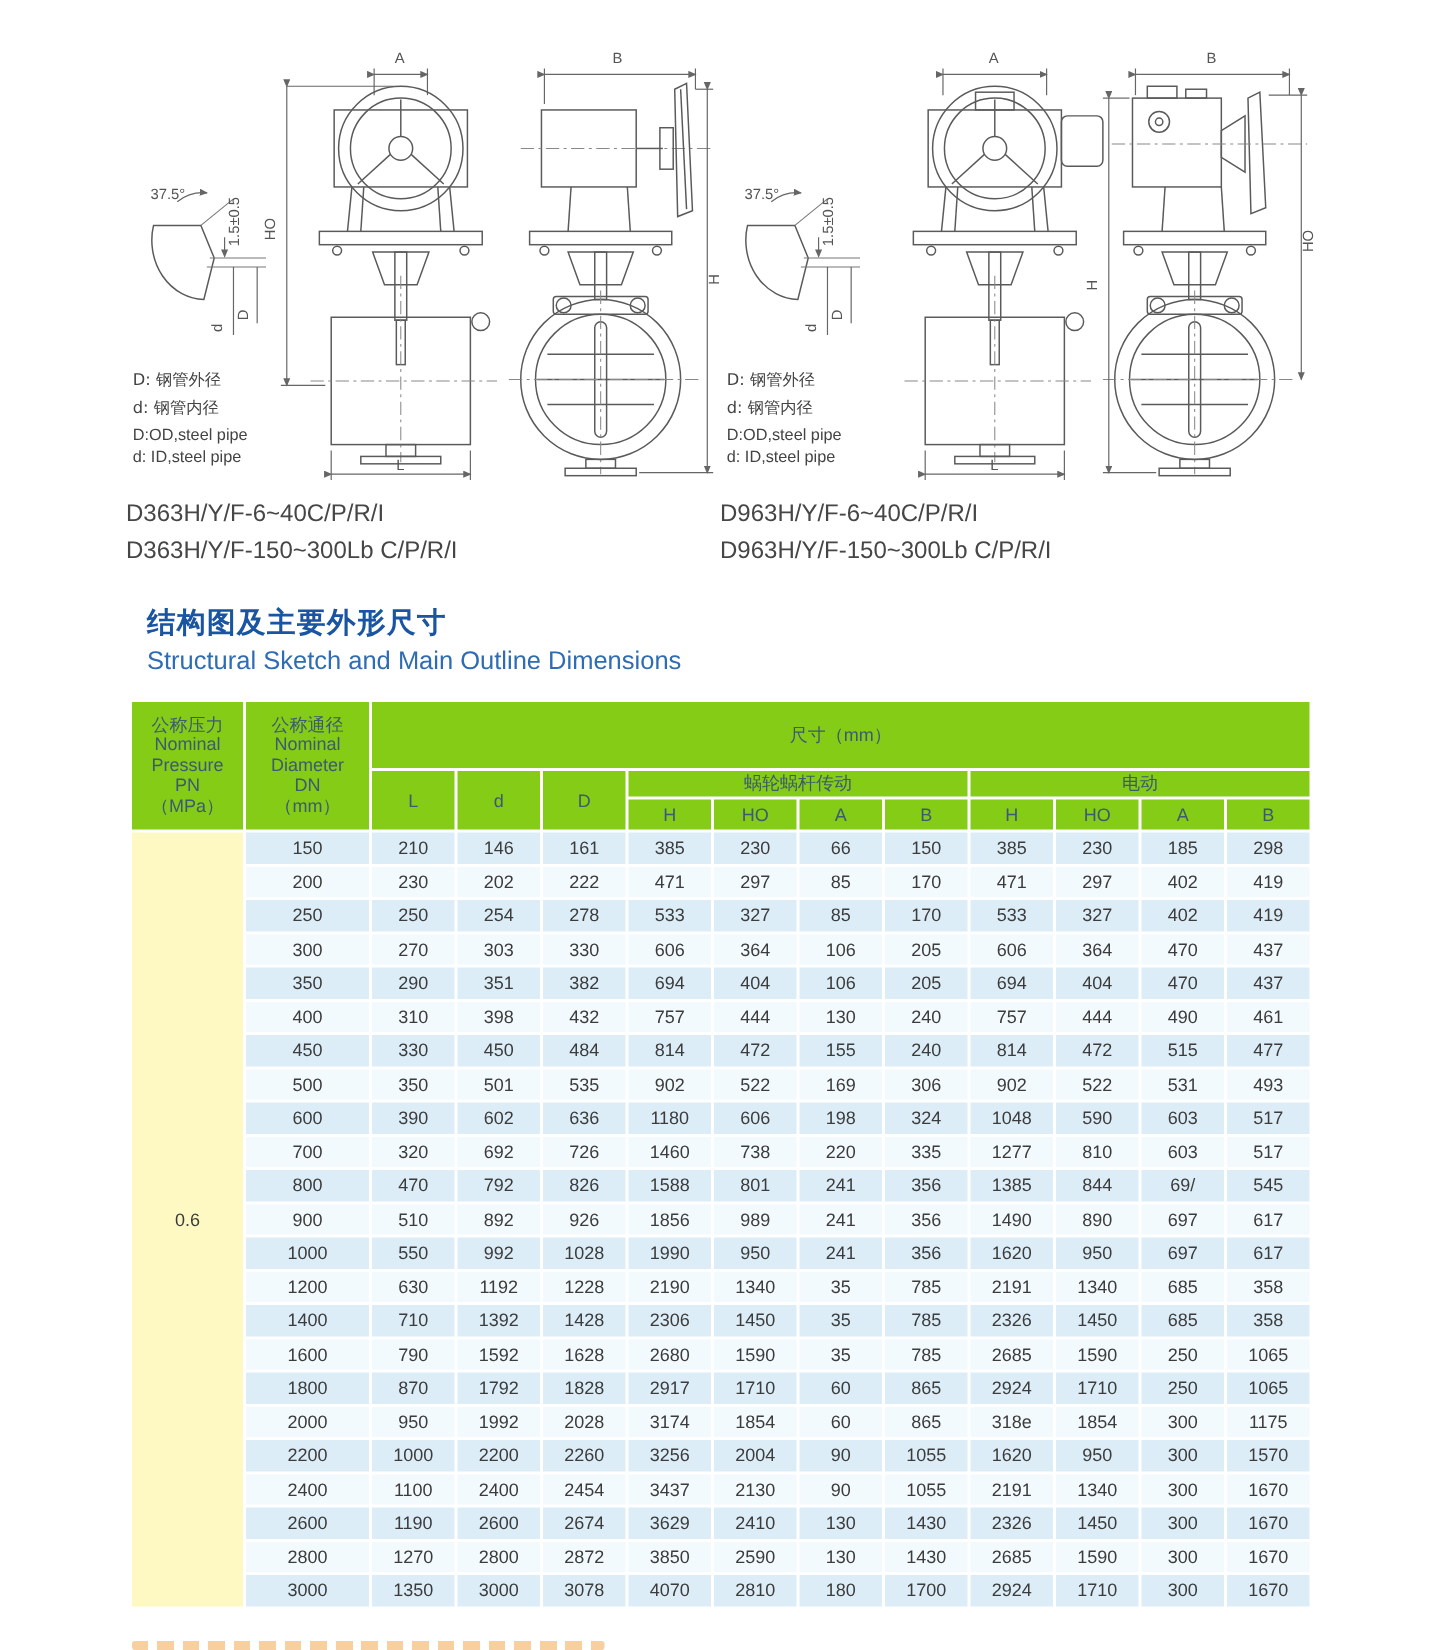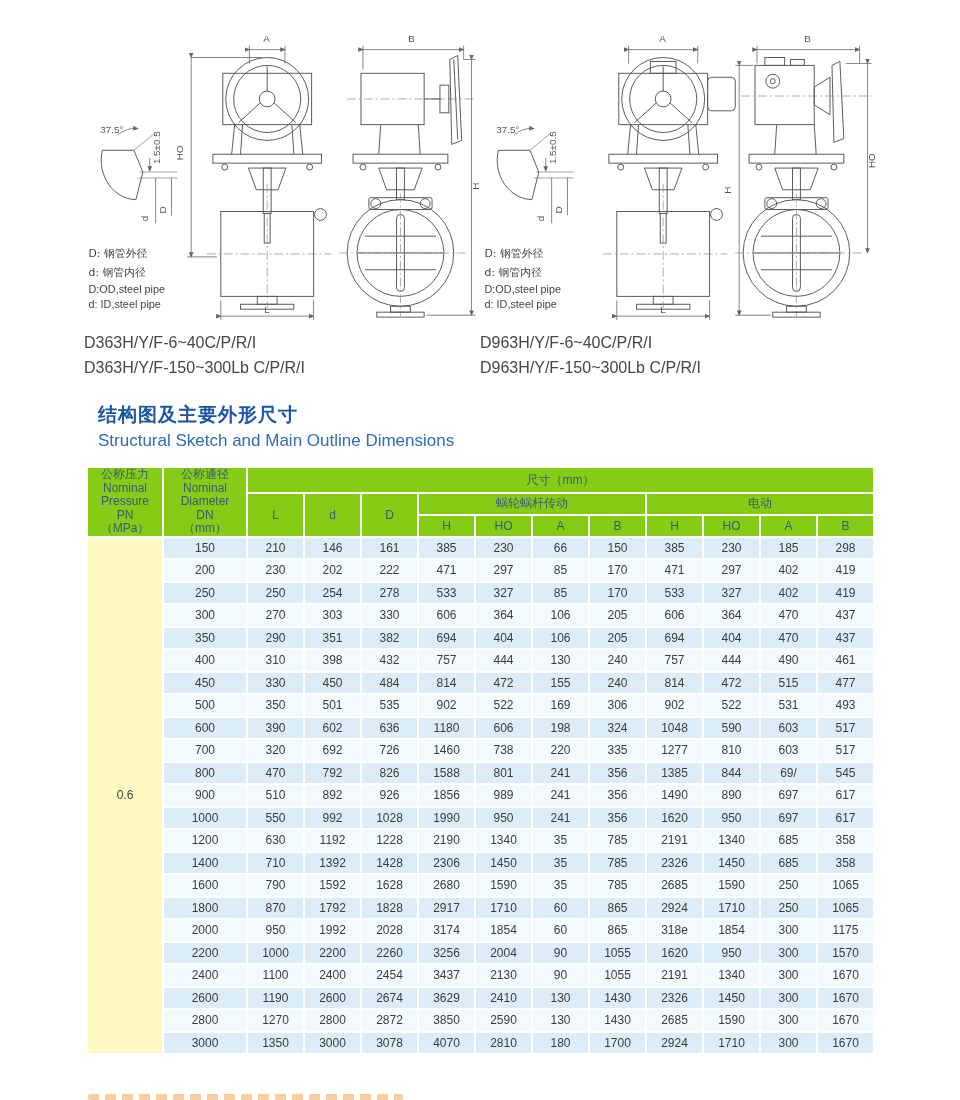--- a/index.html
+++ b/index.html
@@ -24,21 +24,21 @@
   .sec-title{position:absolute;left:88px;top:402px;margin-left:10px;}
   .sec-title .zh{font-size:19px;font-weight:bold;color:#1a55a2;letter-spacing:1px;}
   .sec-title .en{font-size:17px;color:#2e6cb4;margin-top:3px;}
 
   
   table.dims{position:absolute;left:86px;top:466px;width:784px;border-collapse:separate;
              border-spacing:2px;table-layout:fixed;}
   table.dims th,table.dims td{text-align:center;vertical-align:middle;padding:0;}
   table.dims th{background:#84cc16;color:#3d5a73;font-weight:normal;font-size:12px;}
   th.hd-multi{white-space:pre-line;font-size:11.5px;line-height:13.5px;padding:4px 0;}
-  th.hd-top{height:24px;}
+  th.hd-top{height:44px;}
   th.hd-grp{height:15px;margin-top:10px;}
   th.hd-sub{height:20px;}
   th.hd-ldd{font-size:12px;}
   table.dims td{font-size:12px;color:#3c3c3c;height:20.5px;line-height:20.5px;}
   tr.odd td{background:#dcedf8;}
   tr.even td{background:#f3fafd;}
   table.dims td.pn{background:#fef9c3;color:#3c3c3c;font-size:12px;}
 
   
   .clipped-orange{position:absolute;left:88px;top:1094px;width:315px;height:6px;overflow:hidden;

